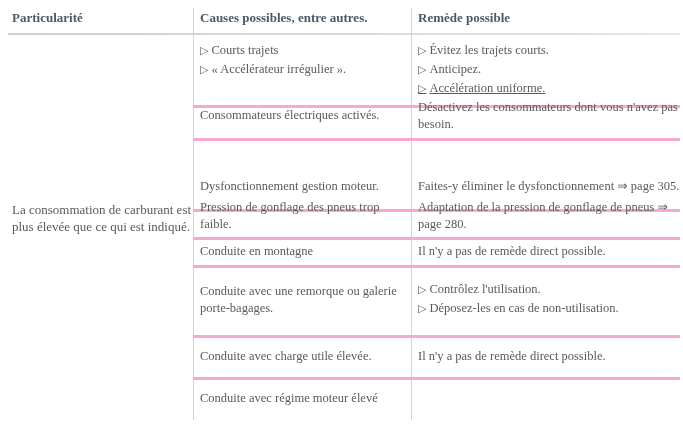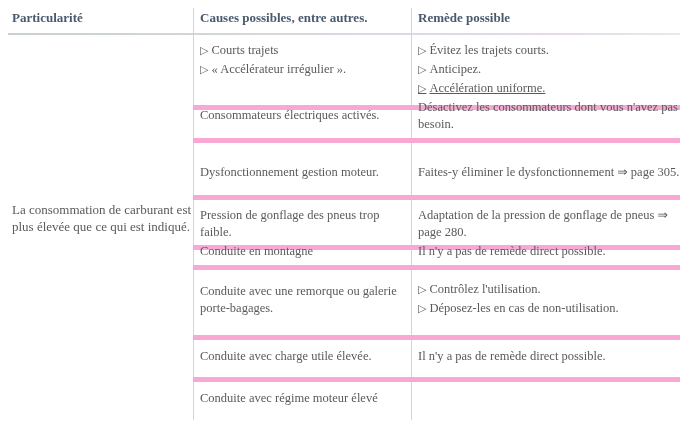--- a/index.html
+++ b/index.html
@@ -4,21 +4,21 @@
 <style>
   html, body { margin: 0; padding: 0; background: #ffffff; }
   body { width: 683px; height: 435px; position: relative; overflow: hidden;
          font-family: "DejaVu Serif", "Liberation Serif", serif; color: #555; }
   .hdr { position: absolute; top: 0; left: 0; width: 683px; height: 27px; }
   .hdr .h { position: absolute; top: 10px; font-size: 13px; font-weight: bold; color: #4a5a6e;
             font-family: "Liberation Serif", serif; }
   .hdr-line { position: absolute; top: 33px; left: 8px; width: 672px; height: 2px;
               background: linear-gradient(90deg, #c9d2c8, #d8dce6 60%, #e4d8e8 80%, #e9e9e9); }
   .vline { position: absolute; width: 1px; background: #d4d4d4; }
-  .row { position: absolute; left: 193px; width: 487px; border-bottom: 5px solid #f9a8d4; }
+  .row { position: absolute; left: 193px; width: 487px; border-bottom: 3px solid #f9a8d4; }
   .row.last { border-bottom: none; padding-left: 18px; }
   .cell { position: absolute; top: 0; bottom: 0; display: flex; flex-direction: column;
           justify-content: center; font-size: 12.5px; line-height: 17px; color: #5a5a5a;
           font-family: "Liberation Serif", serif; }
   .c1 { left: 7px; width: 208px; }
   .c2 { left: 225px; width: 262px; }
   .bul::before { content: "\25B7"; font-size: 11px; margin-right: 3px; color: #555; }
   .part { position: absolute; left: 12px; top: 201px; width: 180px; font-size: 13px;
           line-height: 17px; color: #5a5a5a; font-family: "Liberation Serif", serif; }
 </style>
@@ -50,29 +50,29 @@
       </div>
     </div>
     <div class="row" style="top: 93px; height: 45px;">
       <div class="cell c1">
         <div>Consommateurs électriques activés.</div>
       </div>
       <div class="cell c2">
         <div>Désactivez les consommateurs dont vous n'avez pas besoin.</div>
       </div>
     </div>
-    <div class="row" style="top: 150px; height: 45px; text-decoration: underline;">
+    <div class="row" style="top: 164px; height: 45px; text-decoration: underline;">
       <div class="cell c1">
         <div>Dysfonctionnement gestion moteur.</div>
       </div>
       <div class="cell c2">
         <div>Faites-y éliminer le dysfonctionnement ⇒ page 305.</div>
       </div>
     </div>
-    <div class="row" style="top: 203px; height: 42px;">
+    <div class="row" style="top: 195px; height: 42px;">
       <div class="cell c1">
         <div>Pression de gonflage des pneus trop faible.</div>
       </div>
       <div class="cell c2">
         <div>Adaptation de la pression de gonflage de pneus ⇒ page 280.</div>
       </div>
     </div>
     <div class="row" style="top: 237px; height: 28px;">
       <div class="cell c1">
         <div>Conduite en montagne</div>

